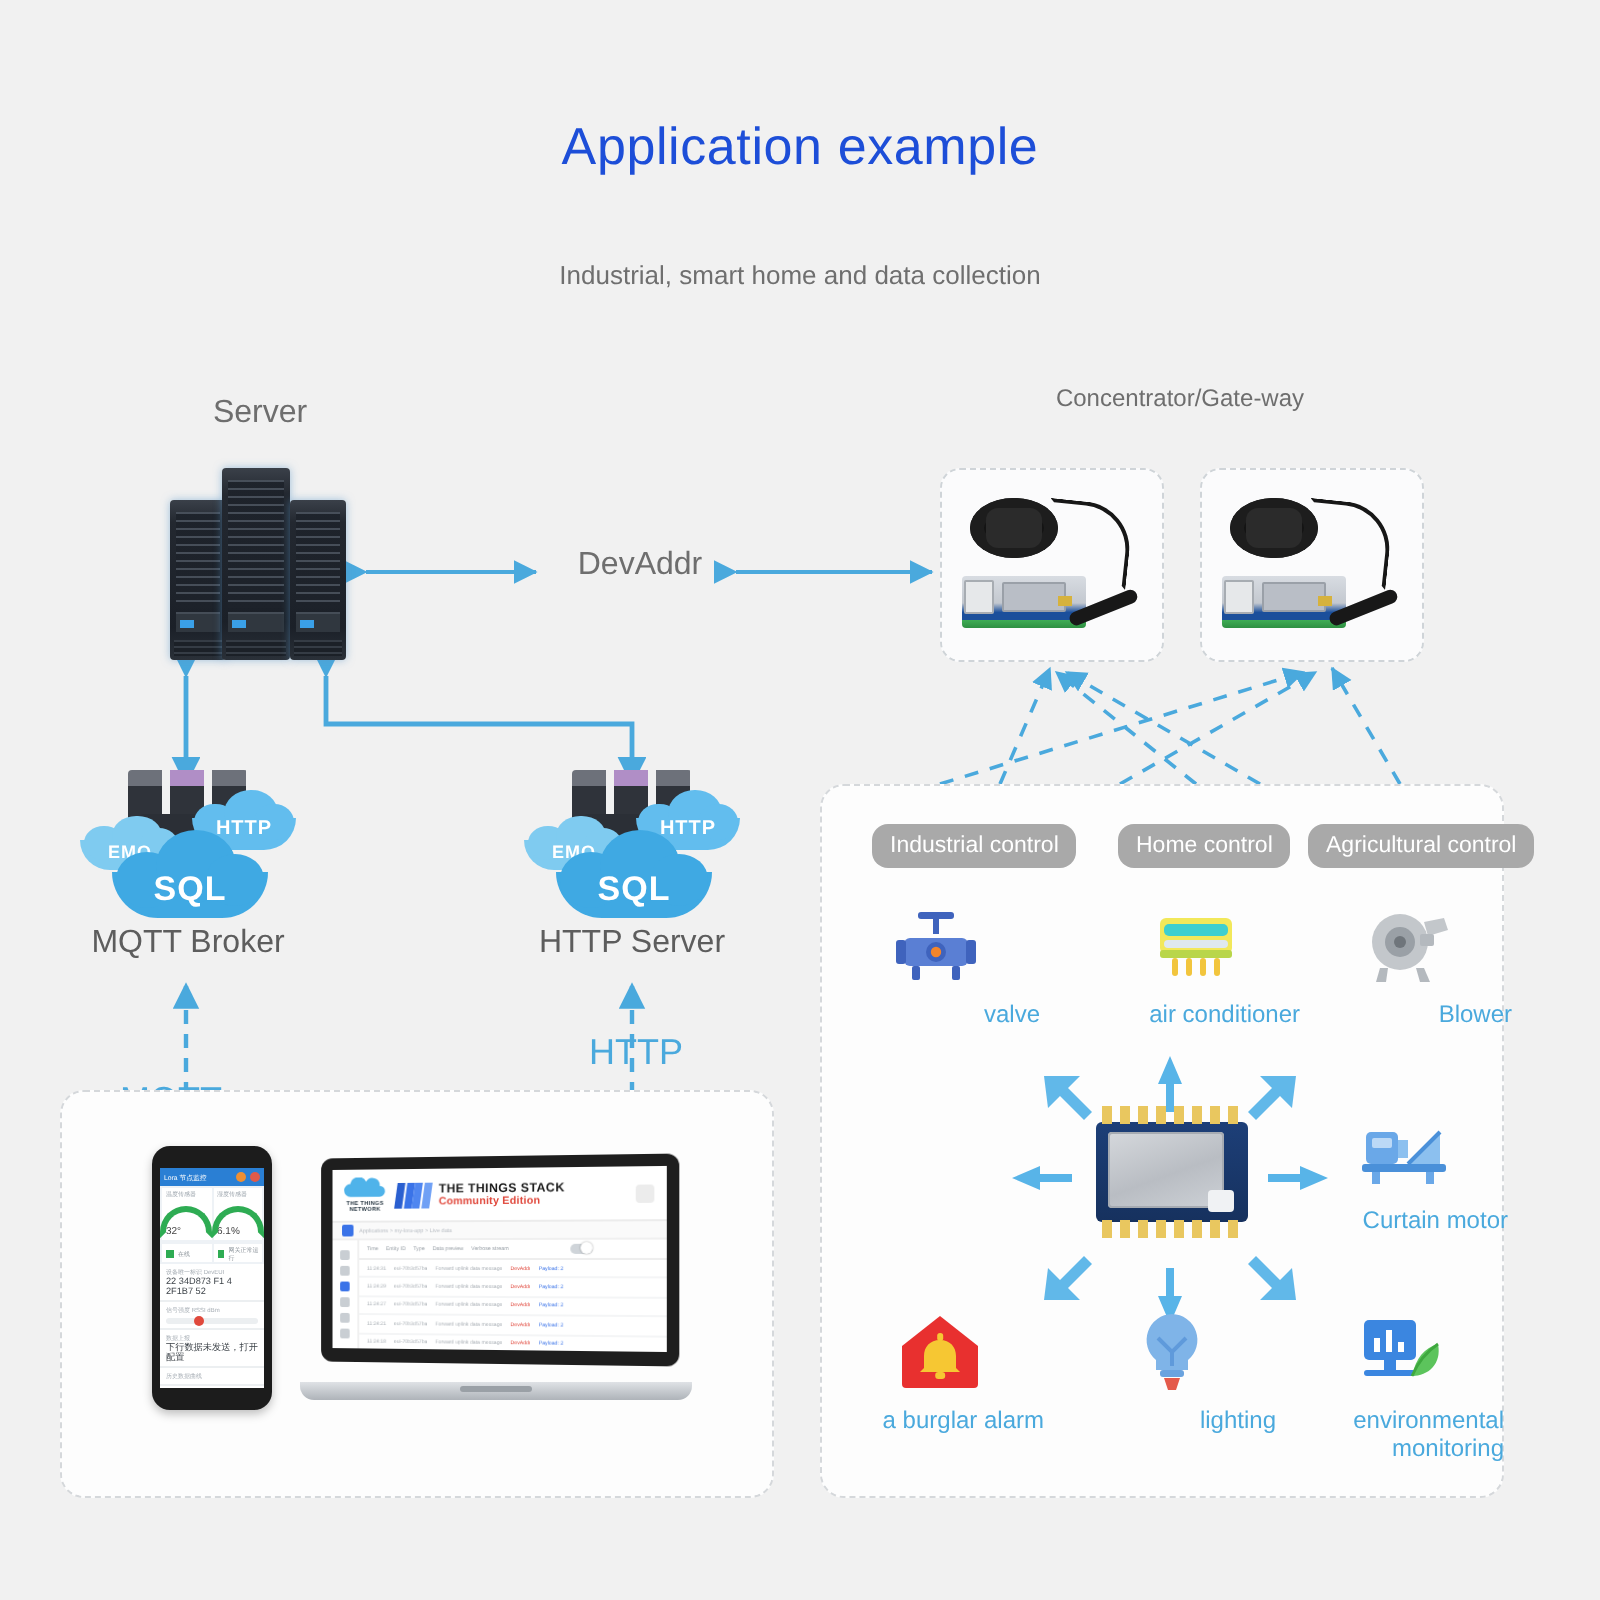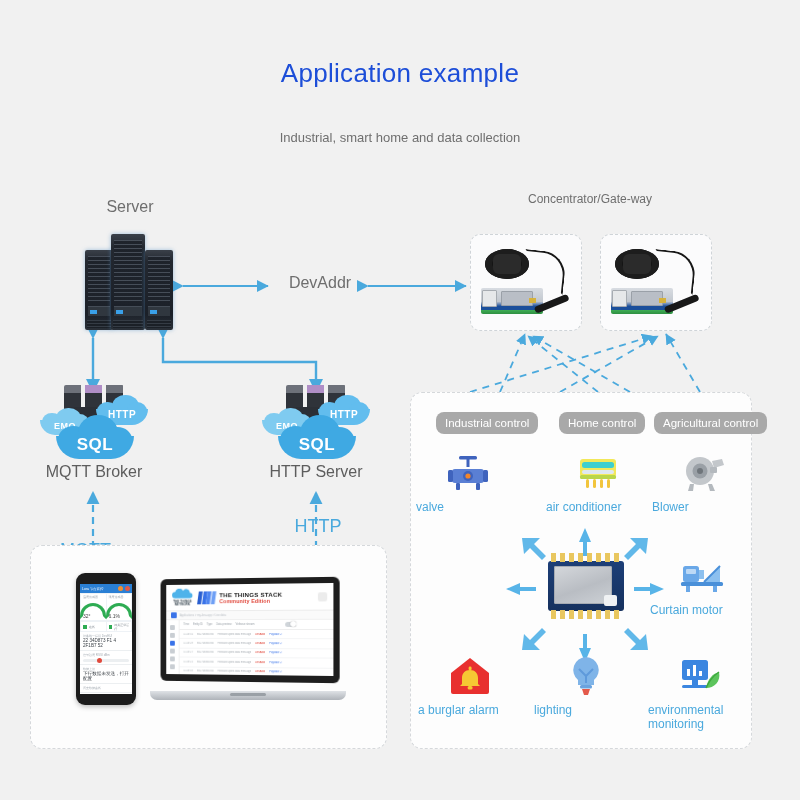--- a/index.html
+++ b/index.html
@@ -116,21 +116,21 @@
   .pill{
     position:absolute;top:412px;height:22px;border-radius:8px;background:#a9a9a9;
     color:#fff;font-size:11.5px;display:flex;align-items:center;justify-content:center;
     padding:0 9px;white-space:nowrap;
   }
   #pill-industrial{left:424px;margin-left:12px;}
   #pill-home{left:545px;margin-left:14px;}
   #pill-agri{left:654px;}
 
   
-  .device{position:absolute;width:104px;text-align:left;}
+  .device{position:absolute;width:104px;text-align:right;}
   .device .dev-icon{height:46px;display:flex;align-items:center;justify-content:center;}
   .device .dev-label{margin-top:4px;font-size:12px;color:#4aa9dd;line-height:14px;}
   #dev-valve{left:416px;top:450px;}
   #dev-ac{left:546px;top:450px;}
   #dev-blower{left:652px;top:450px;}
   #dev-water{left:418px;top:553px;}
   #dev-curtain{left:650px;top:553px;}
   #dev-alarm{left:418px;top:653px;}
   #dev-light{left:534px;top:653px;}
   #dev-env{left:648px;top:653px;}

